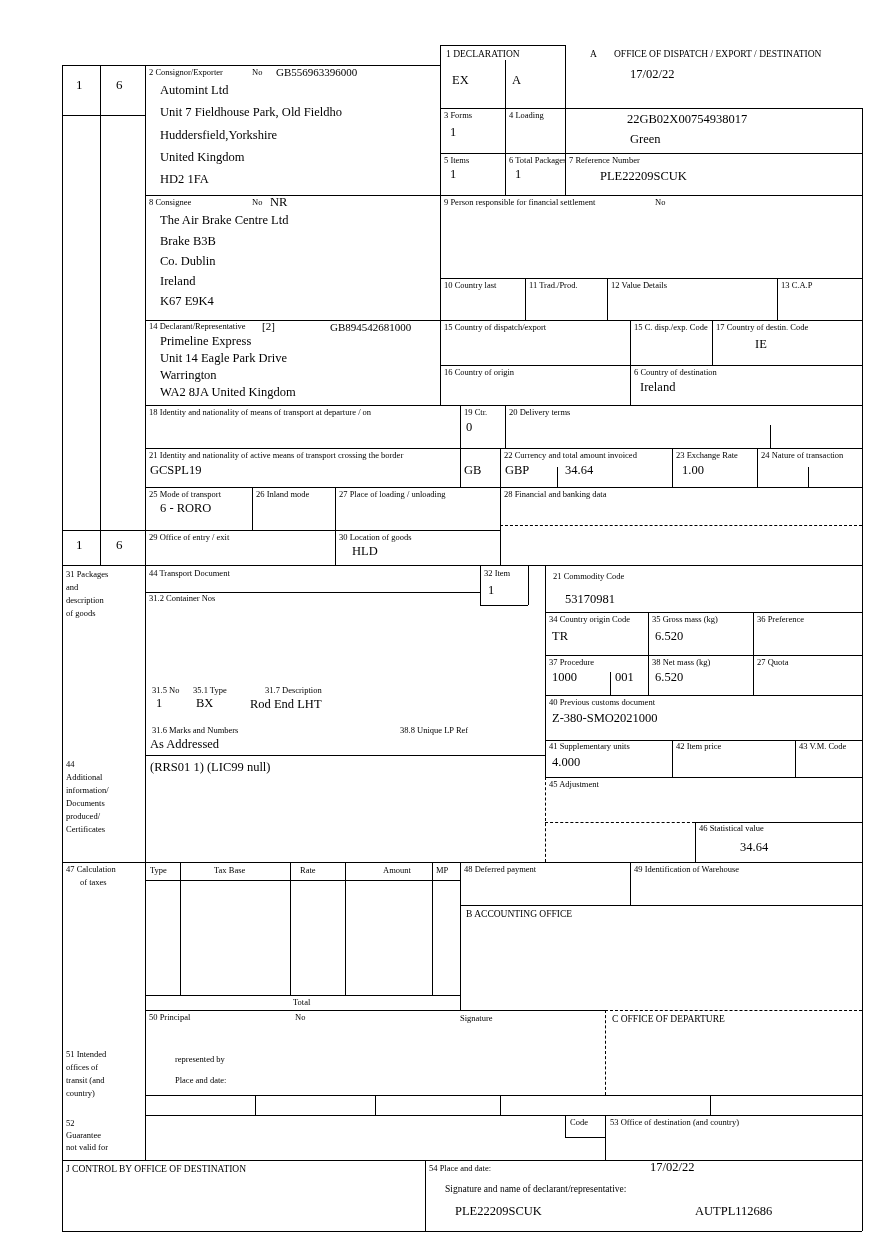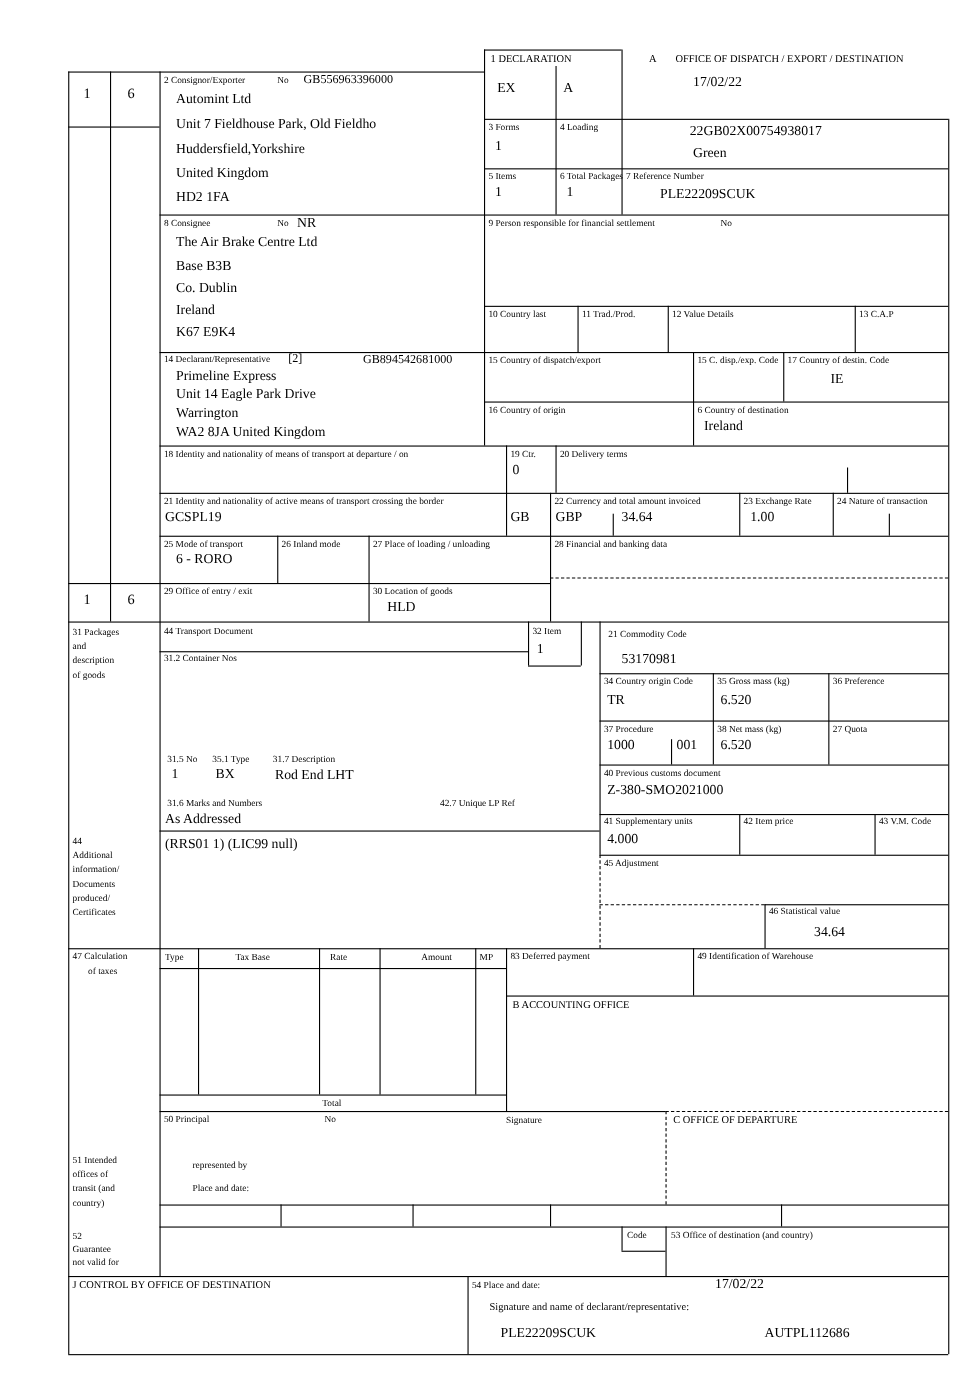--- a/index.html
+++ b/index.html
@@ -139,21 +139,21 @@
   <span class="t val" style="left:450px;top:168px">1</span>
   <span class="t lbl" style="left:509px;top:156px">6 Total Packages</span>
   <span class="t val" style="left:515px;top:168px">1</span>
   <span class="t lbl" style="left:569px;top:156px">7 Reference Number</span>
   <span class="t val" style="left:600px;top:170px">PLE22209SCUK</span>
 
   <span class="t lbl" style="left:149px;top:198px">8 Consignee</span>
   <span class="t lbl" style="left:252px;top:198px">No</span>
   <span class="t val" style="left:270px;top:196px">NR</span>
   <span class="t val" style="left:160px;top:214px">The Air Brake Centre Ltd</span>
-  <span class="t val" style="left:160px;top:235px">Base B3B</span>
+  <span class="t val" style="left:160px;top:235px">Brake B3B</span>
   <span class="t val" style="left:160px;top:255px">Co. Dublin</span>
   <span class="t val" style="left:160px;top:275px">Ireland</span>
   <span class="t val" style="left:160px;top:295px">K67 E9K4</span>
 
   <span class="t lbl" style="left:444px;top:198px">9 Person responsible for financial settlement</span>
   <span class="t lbl" style="left:655px;top:198px">No</span>
 
   <span class="t lbl" style="left:444px;top:281px">10 Country last</span>
   <span class="t lbl" style="left:529px;top:281px">11 Trad./Prod.</span>
   <span class="t lbl" style="left:611px;top:281px">12 Value Details</span>
@@ -220,29 +220,29 @@
   <span class="t val" style="left:552px;top:671px">1000</span>
   <span class="t val" style="left:615px;top:671px">001</span>
   <span class="t lbl" style="left:652px;top:658px">38 Net mass (kg)</span>
   <span class="t val" style="left:655px;top:671px">6.520</span>
   <span class="t lbl" style="left:757px;top:658px">27 Quota</span>
 
   <span class="t lbl" style="left:152px;top:686px">31.5 No</span>
   <span class="t val" style="left:156px;top:697px">1</span>
   <span class="t lbl" style="left:193px;top:686px">35.1 Type</span>
   <span class="t val" style="left:196px;top:697px">BX</span>
-  <span class="t lbl" style="left:248px;top:686px">31.7 Description</span>
+  <span class="t lbl" style="left:265px;top:686px">31.7 Description</span>
   <span class="t val" style="left:250px;top:698px">Rod End LHT</span>
 
   <span class="t lbl" style="left:549px;top:698px">40 Previous customs document</span>
   <span class="t val" style="left:552px;top:712px">Z-380-SMO2021000</span>
 
   <span class="t lbl" style="left:152px;top:726px">31.6 Marks and Numbers</span>
   <span class="t val" style="left:150px;top:738px">As Addressed</span>
-  <span class="t lbl" style="left:400px;top:726px">42.7 Unique LP Ref</span>
+  <span class="t lbl" style="left:400px;top:726px">38.8 Unique LP Ref</span>
 
   <span class="t lbl" style="left:549px;top:742px">41 Supplementary units</span>
   <span class="t val" style="left:552px;top:756px">4.000</span>
   <span class="t lbl" style="left:676px;top:742px">42 Item price</span>
   <span class="t lbl" style="left:799px;top:742px">43 V.M. Code</span>
 
   <span class="t lbl" style="left:66px;top:760px">44</span>
   <span class="t lbl" style="left:66px;top:773px">Additional</span>
   <span class="t lbl" style="left:66px;top:786px">information/</span>
   <span class="t lbl" style="left:66px;top:799px">Documents</span>
@@ -254,21 +254,21 @@
   <span class="t val" style="left:740px;top:841px">34.64</span>
 
   <span class="t lbl" style="left:66px;top:865px">47 Calculation</span>
   <span class="t lbl" style="left:80px;top:878px">of taxes</span>
   <span class="t lbl" style="left:150px;top:866px">Type</span>
   <span class="t lbl" style="left:214px;top:866px">Tax Base</span>
   <span class="t lbl" style="left:300px;top:866px">Rate</span>
   <span class="t lbl" style="left:383px;top:866px">Amount</span>
   <span class="t lbl" style="left:436px;top:866px">MP</span>
   <span class="t lbl" style="left:293px;top:998px">Total</span>
-  <span class="t lbl" style="left:464px;top:865px">83 Deferred payment</span>
+  <span class="t lbl" style="left:464px;top:865px">48 Deferred payment</span>
   <span class="t lbl" style="left:634px;top:865px">49 Identification of Warehouse</span>
   <span class="t lbl2" style="left:466px;top:909px">B ACCOUNTING OFFICE</span>
 
   <span class="t lbl" style="left:149px;top:1013px">50 Principal</span>
   <span class="t lbl" style="left:295px;top:1013px">No</span>
   <span class="t lbl" style="left:460px;top:1014px">Signature</span>
   <span class="t lbl2" style="left:612px;top:1014px">C OFFICE OF DEPARTURE</span>
   <span class="t lbl" style="left:175px;top:1055px">represented by</span>
   <span class="t lbl" style="left:175px;top:1076px">Place and date:</span>
 

